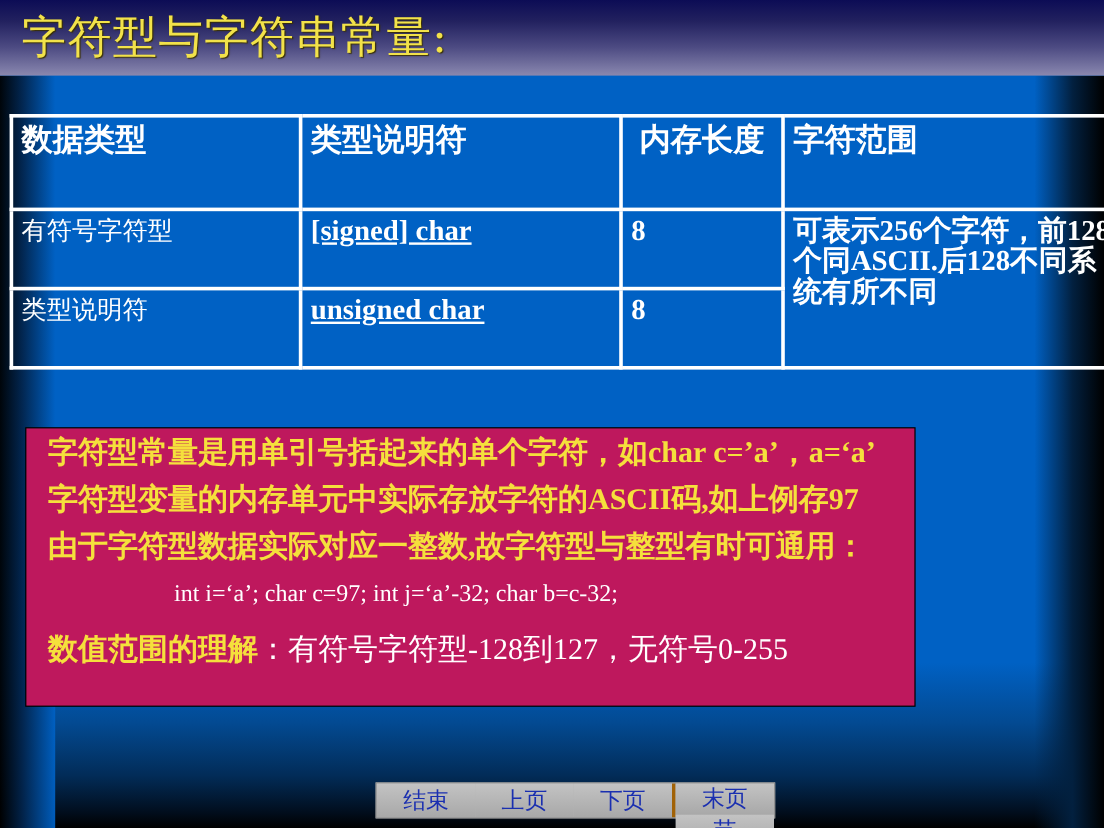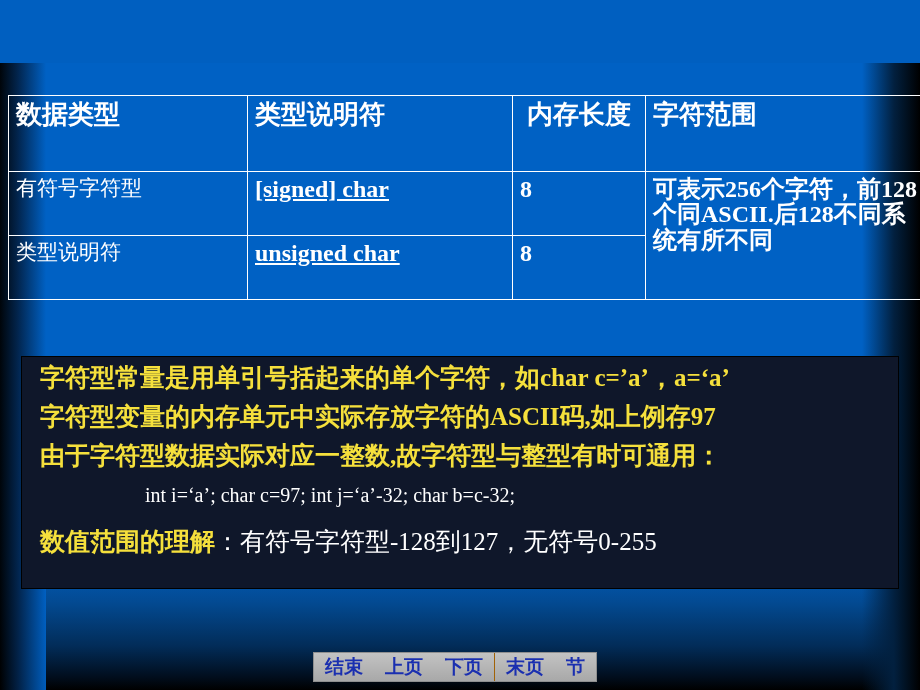--- a/index.html
+++ b/index.html
@@ -58,21 +58,21 @@
 
   
   #spec-table {
     position: absolute;
     left: 8px; top: 95px;
     width: 862px;
     border-collapse: collapse;
     table-layout: fixed;
   }
   #spec-table td {
-    border: 1px solid #ffffff;
+    border: 3px solid #ffffff;
     color: #ffffff;
     vertical-align: top;
     padding: 5px 7px 4px 7px;
     line-height: 1.06;
   }
   .col-type      { width: 224px; }
   .col-spec      { width: 250px; text-align: center; }
   .col-len       { width: 118px; text-align: center; }
   .col-range     { width: 270px; }
 
@@ -85,22 +85,22 @@
   td.th-type   { height: 66px; }
   td.th-spec   { text-align: left; }
   td.th-len    { text-align: center; }
   td.th-range  { text-align: left; }
   td.body-row  { height: 54px; }
 
   
   #note-panel {
     position: absolute;
     left: 22px; top: 357px;
-    width: 876px; height: 231px;
-    background: #0f172a;
+    width: 740px; height: 231px;
+    background: #be185d;
     box-shadow: 0 0 0 1px #000;
   }
   .note-line {
     color: #f5e03c;
     font-size: 25px;
     font-weight: bold;
     line-height: 1.0;
     white-space: nowrap;
     font-family: "Liberation Serif", "DejaVu Serif", serif;
   }
@@ -120,38 +120,41 @@
     align-items: stretch;
     background: #b4b4b4;
     border: 1px solid #8f8f8f;
   }
   .nav-btn {
     display: flex;
     align-items: center;
     justify-content: center;
     color: #1a2fb0;
     font-size: 19px;
-    font-weight: bold;
-    padding: 0 11px;
+    font-weight: normal;
+    padding: 0 22px;
     font-family: "Liberation Sans", "DejaVu Sans", sans-serif;
     background: linear-gradient(to bottom, #c3c3c3 0%, #a8a8a8 100%);
   }
   .nav-btn + .nav-btn { border-left: 1px solid #8f8f8f; }
   .nav-grp { display: flex; }
   .nav-grp .nav-btn + .nav-btn { border-left: none; }
 </style>
 </head>
 <body>
 
 <div id="slide">
 
   <div id="body-bg"></div>
   <div id="left-shade"></div>
   <div id="right-shade"></div>
 
+  <div id="header-band">
+    <div id="slide-title">字符型与字符串常量:</div>
+  </div>
 
   <table id="spec-table">
     <tbody>
       <tr>
         <td class="col-type th-cell th-type">数据类型</td>
         <td class="col-spec th-cell th-spec">类型说明符</td>
         <td class="col-len th-cell th-len">内存长度</td>
         <td class="col-range th-cell th-range">字符范围</td>
       </tr>
       <tr>
@@ -175,19 +178,19 @@
     <div class="note-line" id="note-l4">int i=‘a’;      char c=97;    int j=‘a’-32;  char b=c-32;</div>
     <div class="note-line" id="note-l5"><span>数值范围的理解</span><span class="plain">：有符号字符型-128到127，无符号0-255</span></div>
   </div>
 
   <div id="nav-bar">
     <div class="nav-grp">
       <div class="nav-btn">结束</div>
       <div class="nav-btn">上页</div>
     </div>
     <div class="nav-btn">下页</div>
-    <div class="nav-grp" style="border-left:1px solid #a16207;">
+    <div class="nav-grp" style="border-left:3px solid #a16207;flex-direction:column;">
       <div class="nav-btn">末页</div>
       <div class="nav-btn">节</div>
     </div>
   </div>
 
 </div>
 
 </body></html>

